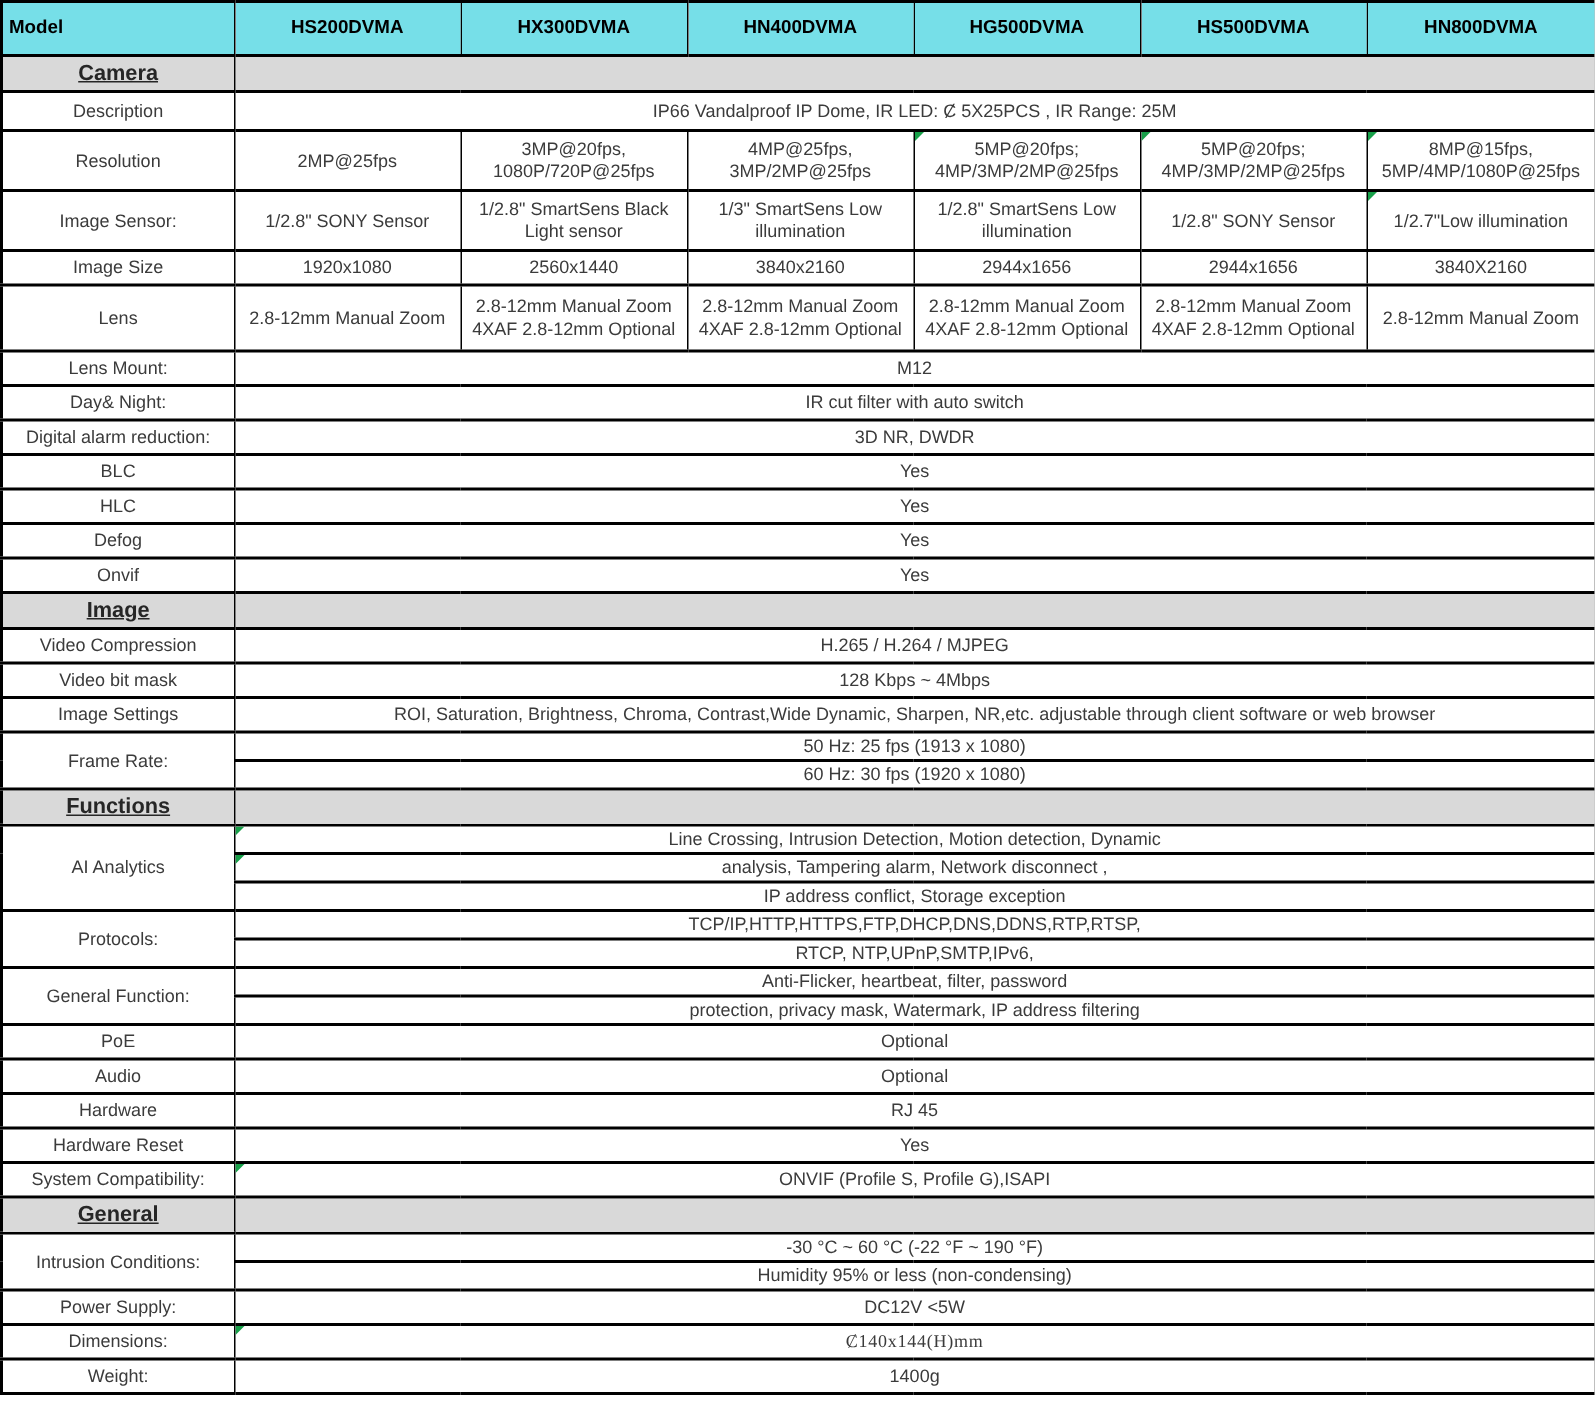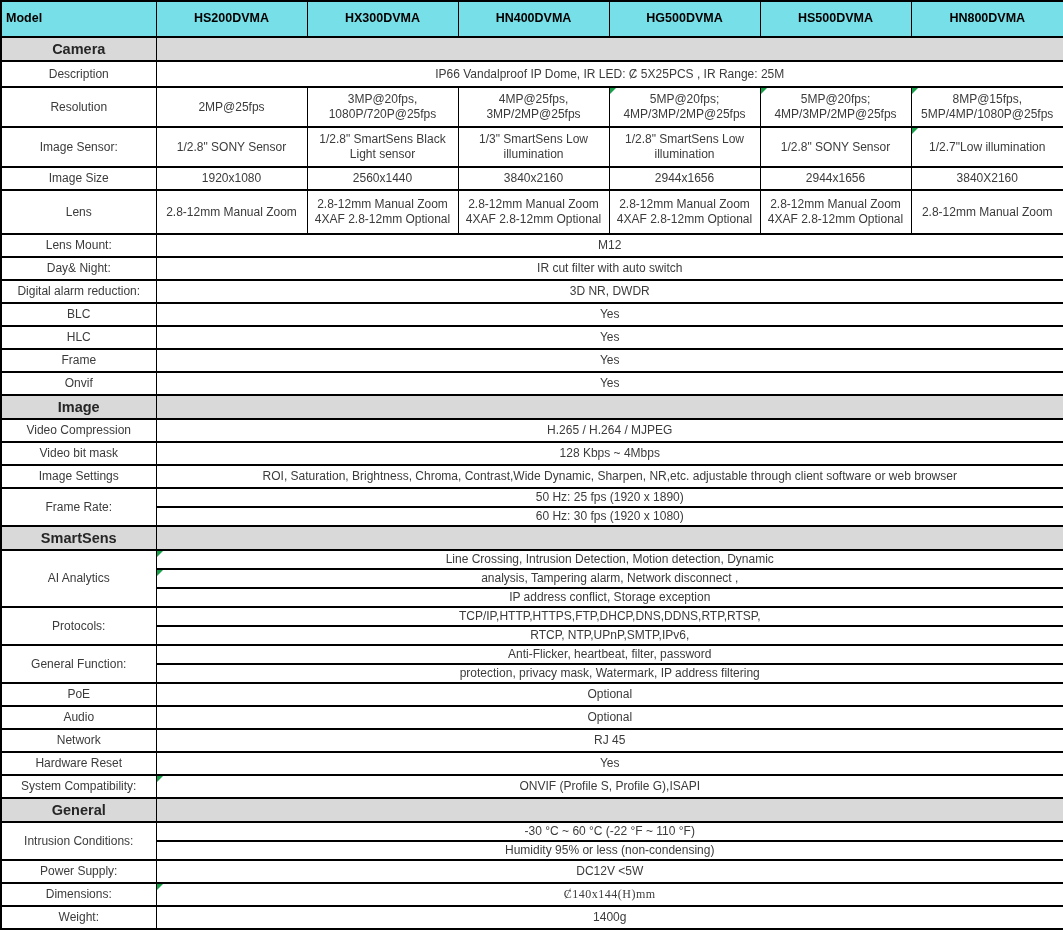--- a/index.html
+++ b/index.html
@@ -40,20 +40,21 @@
   }
   table.spec thead th.label{text-align:left;padding-left:4px;}
   td.label{
     text-align:left;
     padding-left:4px;
     height:19px;
   }
   tr.section td{
     background:var(--section-bg);
     height:20px;
+    text-decoration:underline;
   }
   tr.section td.label{
     font-weight:bold;
     font-size:14.5px;
     color:#262626;
   }
   tr.sub td{border-top-width:1px;}
   tr.r-desc td{height:22px;}
   tr.r-tall td{height:36px;}
   tr.r-xtall td{height:40px;}
@@ -163,21 +164,21 @@
         </tr>
         <tr>
           <td class="label">BLC</td>
           <td colspan="6">Yes</td>
         </tr>
         <tr>
           <td class="label">HLC</td>
           <td colspan="6">Yes</td>
         </tr>
         <tr>
-          <td class="label">Frame</td>
+          <td class="label">Defog</td>
           <td colspan="6">Yes</td>
         </tr>
         <tr>
           <td class="label">Onvif</td>
           <td colspan="6">Yes</td>
         </tr>
         <tr class="section">
           <td class="label">Image</td>
           <td colspan="6"></td>
         </tr>
@@ -188,27 +189,27 @@
         <tr>
           <td class="label">Video bit mask</td>
           <td colspan="6">128 Kbps ~ 4Mbps</td>
         </tr>
         <tr>
           <td class="label">Image Settings</td>
           <td colspan="6">ROI, Saturation, Brightness, Chroma, Contrast,Wide Dynamic, Sharpen, NR,etc. adjustable through client software or web browser</td>
         </tr>
         <tr>
           <td class="label" rowspan="2">Frame Rate:</td>
-          <td colspan="6">50 Hz: 25 fps (1920 x 1890)</td>
+          <td colspan="6">50 Hz: 25 fps (1913 x 1080)</td>
         </tr>
         <tr class="sub">
           <td colspan="6">60 Hz: 30 fps (1920 x 1080)</td>
         </tr>
         <tr class="section">
-          <td class="label">SmartSens</td>
+          <td class="label">Functions</td>
           <td colspan="6"></td>
         </tr>
         <tr>
           <td class="label" rowspan="3">AI Analytics</td>
           <td class="marker" colspan="6">Line Crossing, Intrusion Detection, Motion detection, Dynamic</td>
         </tr>
         <tr class="sub">
           <td class="marker" colspan="6">analysis, Tampering alarm, Network disconnect ,</td>
         </tr>
         <tr class="sub">
@@ -230,38 +231,38 @@
         </tr>
         <tr>
           <td class="label">PoE</td>
           <td colspan="6">Optional</td>
         </tr>
         <tr>
           <td class="label">Audio</td>
           <td colspan="6">Optional</td>
         </tr>
         <tr>
-          <td class="label">Network</td>
+          <td class="label">Hardware</td>
           <td colspan="6">RJ 45</td>
         </tr>
         <tr>
           <td class="label">Hardware Reset</td>
           <td colspan="6">Yes</td>
         </tr>
         <tr>
           <td class="label">System Compatibility:</td>
           <td class="marker" colspan="6">ONVIF (Profile S, Profile G),ISAPI</td>
         </tr>
         <tr class="section">
           <td class="label">General</td>
           <td colspan="6"></td>
         </tr>
         <tr>
           <td class="label" rowspan="2">Intrusion Conditions:</td>
-          <td colspan="6">-30 °C ~ 60 °C (-22 °F ~ 110 °F)</td>
+          <td colspan="6">-30 °C ~ 60 °C (-22 °F ~ 190 °F)</td>
         </tr>
         <tr class="sub">
           <td colspan="6">Humidity 95% or less (non-condensing)</td>
         </tr>
         <tr>
           <td class="label">Power Supply:</td>
           <td colspan="6">DC12V  &lt;5W</td>
         </tr>
         <tr>
           <td class="label">Dimensions:</td>

